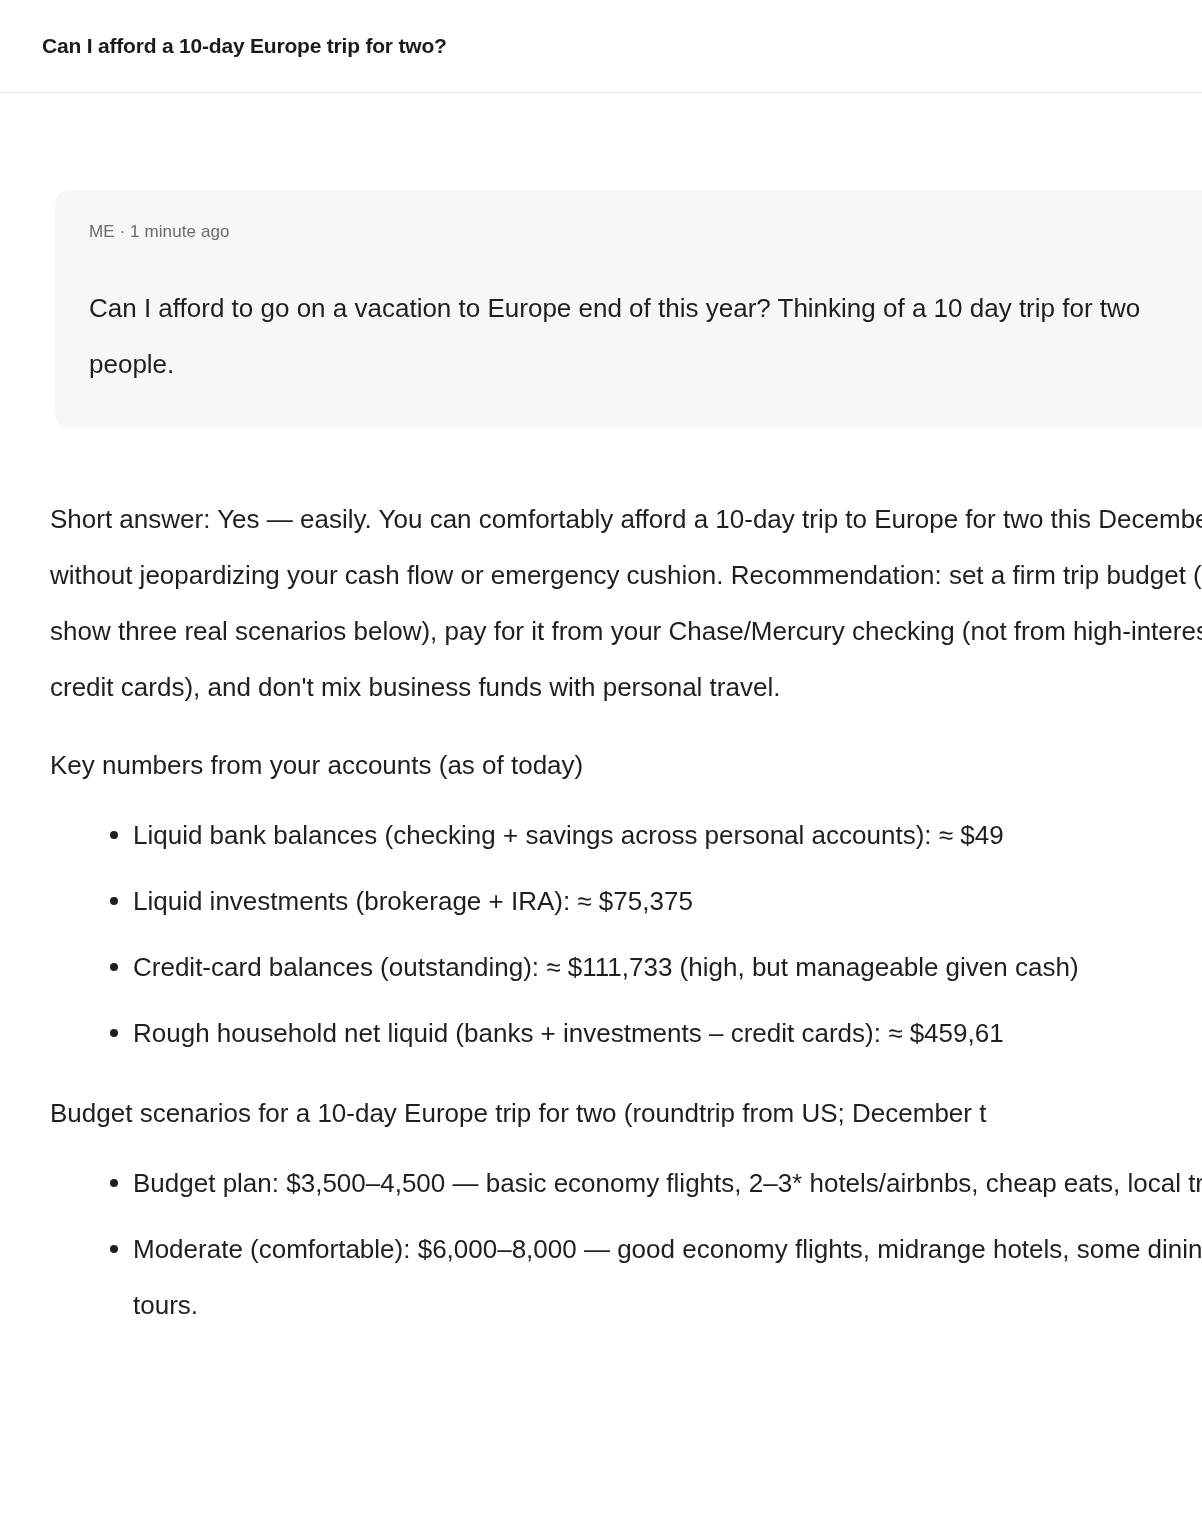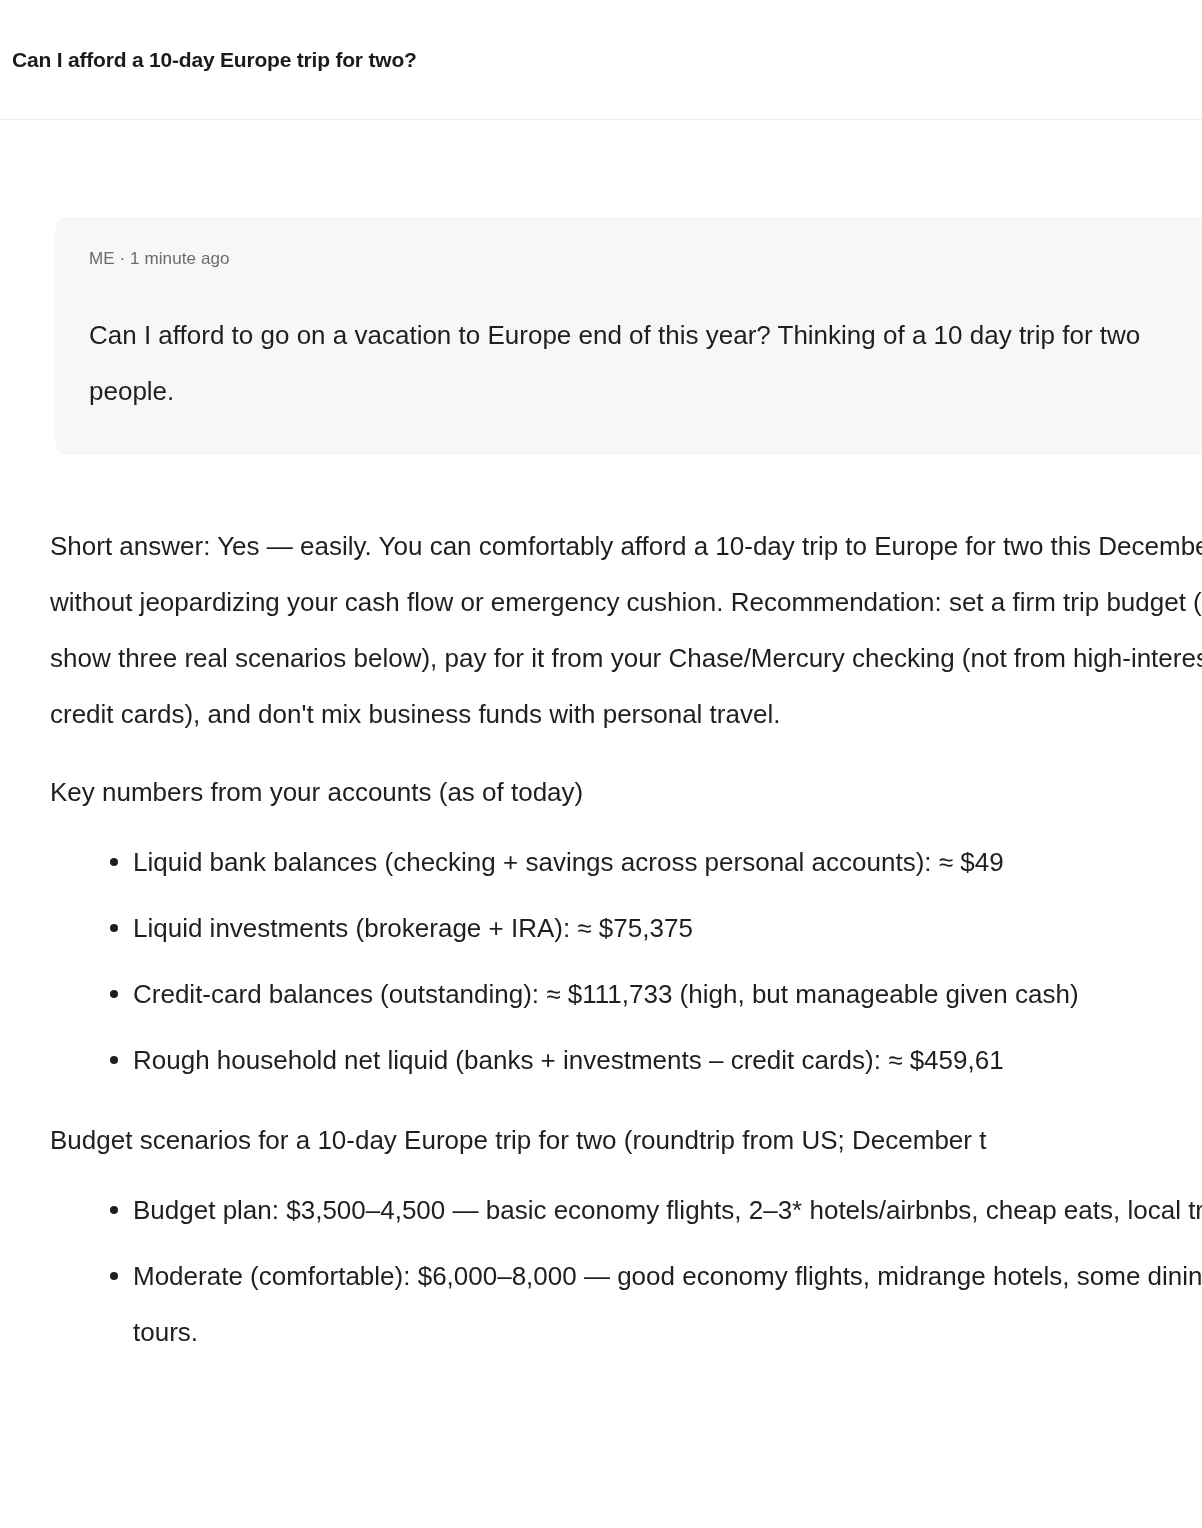--- a/index.html
+++ b/index.html
@@ -11,26 +11,26 @@
     overflow: hidden;
   }
   body {
     font-family: "Liberation Sans", sans-serif;
     color: #1f1f1f;
     -webkit-font-smoothing: antialiased;
   }
 
   
   .page-header {
-    height: 120px;
+    height: 93px;
     box-sizing: border-box;
     border-bottom: 1px solid #ececec;
     display: flex;
     align-items: center;
-    padding-left: 12px;
+    padding-left: 42px;
     background: #ffffff;
   }
   .page-title {
     font-size: 21px;
     font-weight: bold;
     letter-spacing: -0.2px;
     color: #1b1b1b;
     white-space: nowrap;
   }
 

